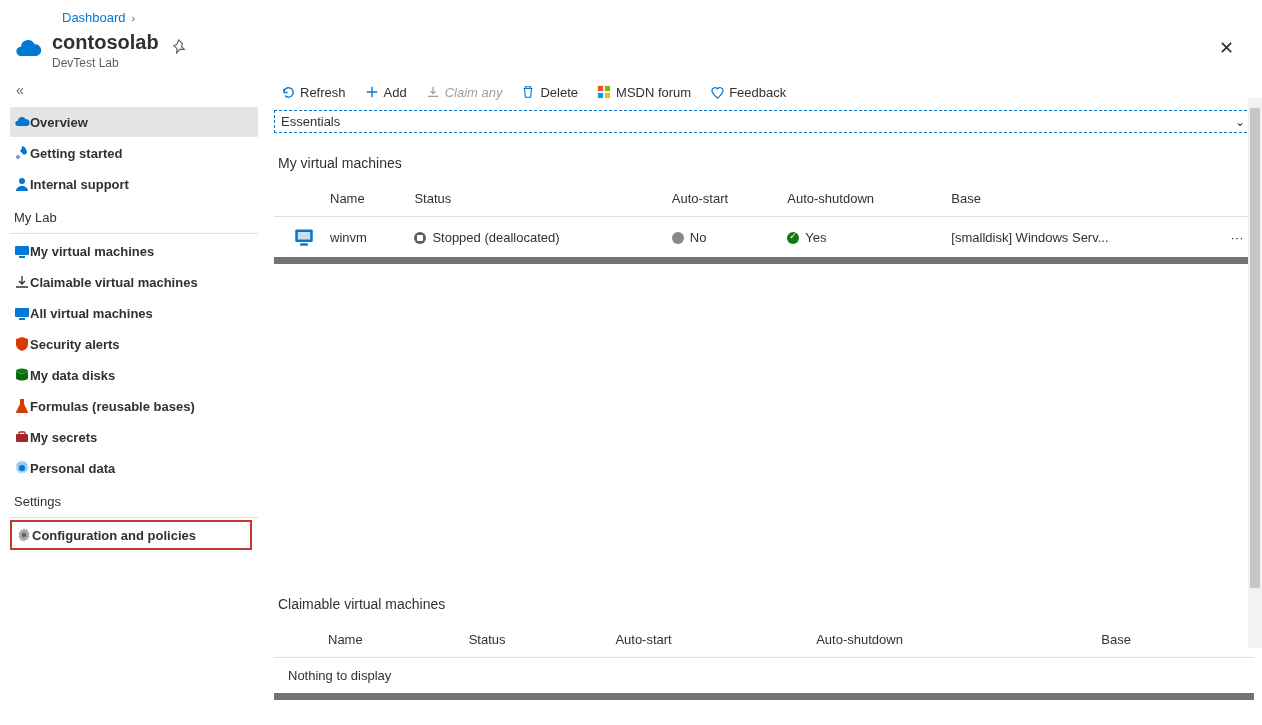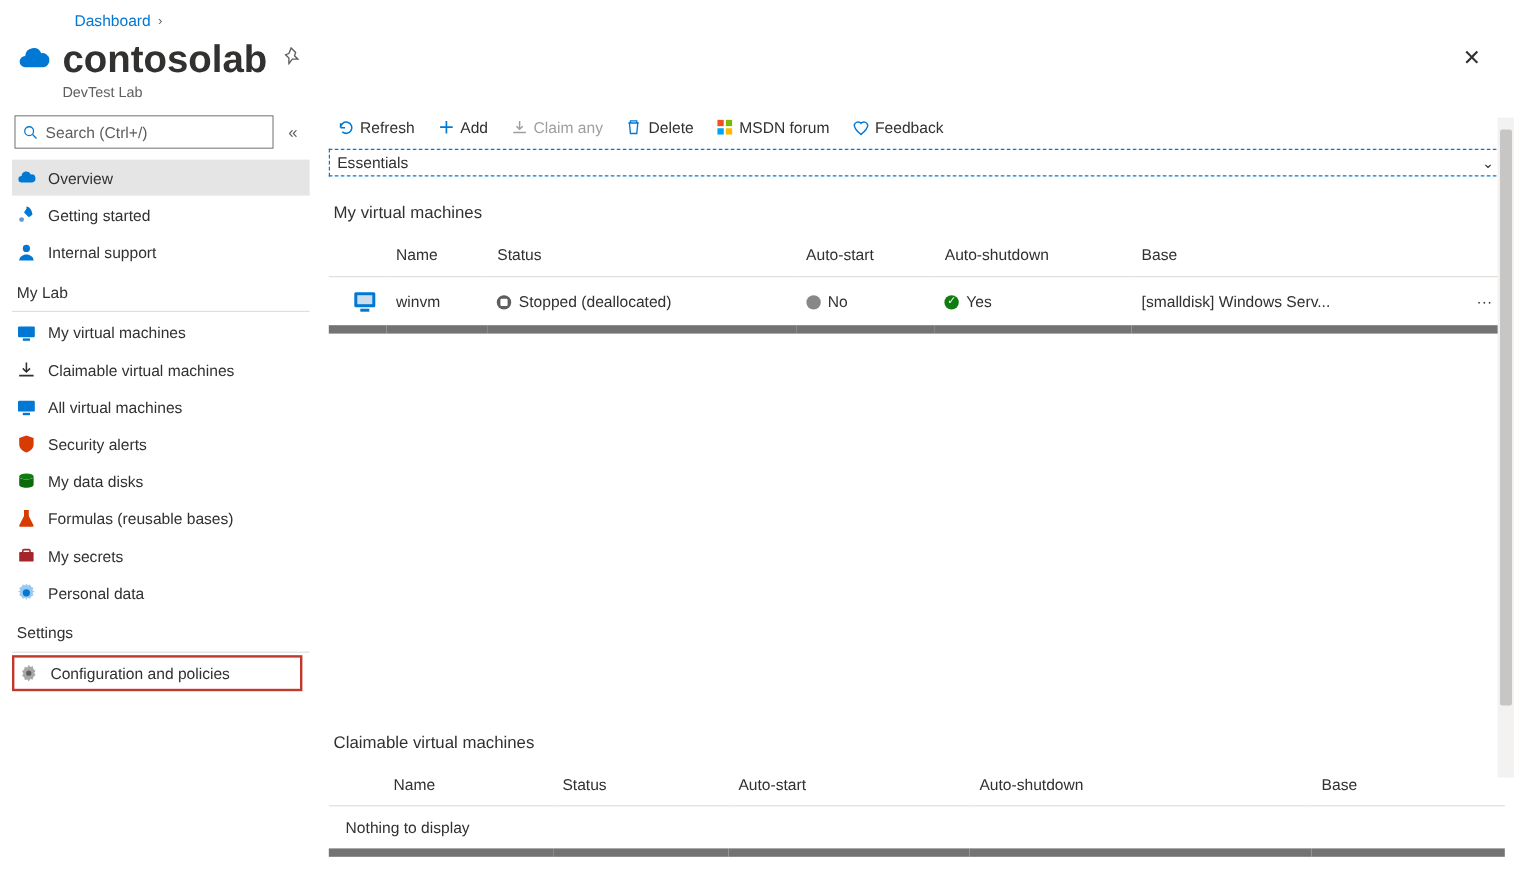--- a/index.html
+++ b/index.html
@@ -25,57 +25,58 @@
   .breadcrumb .chev { color: #605e5c; font-size: 11px; }
   .header {
     display: flex;
     align-items: flex-start;
     padding: 0 14px 8px 14px;
     position: relative;
   }
   .header .cloud-icon {
     width: 28px; height: 28px; margin-right: 10px; margin-top: 4px;
   }
-  .header h1 { font-size: 32px; font-weight: 600; }
+  .header h1 { font-size: 20px; font-weight: 600; }
   .header .subtitle { font-size: 12px; color: #605e5c; margin-top: 2px; }
   .header .pin { margin-left: 14px; margin-top: 8px; color: #605e5c; font-size: 15px; }
   .header .close { position: absolute; right: 28px; top: 6px; font-size: 18px; color: #323130; cursor: pointer; }
 
   .layout { display: flex; height: calc(725px - 80px); }
   .sidebar {
     width: 258px; flex-shrink: 0; padding: 0 0 0 10px;
     border-right: none;
   }
   .search-row { display: flex; align-items: center; gap: 8px; padding: 4px 6px 8px 2px; }
   .search-box {
     flex: 1; border: 1px solid #8a8886; height: 28px;
     display: flex; align-items: center; padding: 0 6px; font-size: 13px;
     color: #605e5c; gap: 6px;
   }
   .collapse { color: #605e5c; font-size: 14px; padding: 0 4px; cursor: pointer; }
 
   .nav-section-title { font-size: 13px; color: #323130; padding: 10px 4px 6px 4px; font-weight: 400; }
   .nav-item {
-    display: flex; align-items: center; gap: 10px;
+    display: flex; align-items: center; gap: 0;
     padding: 7px 4px; margin: 1px 0; cursor: pointer;
     border-bottom: none;
+    font-weight: bold;
   }
   .nav-item.selected { background: #e5e5e5; }
   .nav-item .lbl { font-size: 13px; }
   .nav-item .ic { width: 16px; height: 16px; display: inline-flex; align-items: center; justify-content: center; }
   .divider { border-top: 1px solid #e1dfdd; margin: 2px 0 2px 0; }
 
   .highlighted { border: 2px solid #c0392b; padding: 5px 2px 5px 4px !important; margin-right: 6px; }
 
   .main { flex: 1; padding: 4px 8px 0 16px; position: relative; overflow-y: auto; }
 
   .toolbar { display: flex; align-items: center; gap: 18px; padding: 2px 0 10px 6px; }
   .tool-btn { display: flex; align-items: center; gap: 4px; font-size: 13px; cursor: pointer; }
   .tool-btn .ic { width: 16px; height: 16px; display:inline-flex; align-items:center; justify-content:center; }
-  .tool-btn.disabled { color: #a19f9d; }
+  .tool-btn.disabled { color: #a19f9d; font-style: italic; }
 
   .essentials {
     border: 1px dashed #0078d4; padding: 3px 6px;
     display: flex; justify-content: space-between; align-items: center;
     font-size: 13px; margin-right: 2px;
   }
   .essentials .chev { font-size: 12px; color: #323130; }
 
   .section-title { font-size: 14px; margin: 22px 0 10px 4px; color: #323130; }
 
@@ -129,29 +130,20 @@
         <path fill="none" stroke="#605e5c" stroke-width="1.2" d="M6 1l4 4-1 3 3 3-5 0-3 4 0-5-3-3 3-1z"></path>
       </svg>
   </span>
   <span class="close">✕</span>
 </div>
 
 <div class="layout">
 
   <div class="sidebar">
     <div class="search-row">
-      <div class="search-box">
-        <span>
-          <svg width="13" height="13" viewBox="0 0 16 16">
-              <circle cx="6.5" cy="6.5" r="4.5" fill="none" stroke="#0078d4" stroke-width="1.3"></circle>
-              <line x1="10" y1="10" x2="14" y2="14" stroke="#0078d4" stroke-width="1.3"></line>
-            </svg>
-        </span>
-        <span>Search (Ctrl+/)</span>
-      </div>
       <span class="collapse">«</span>
     </div>
 
     <div class="nav-item selected">
       <span class="ic">
           <svg width="16" height="16" viewBox="0 0 24 24">
             <path fill="#0078d4" d="M19 18H6a4 4 0 0 1 0-8 6 6 0 0 1 11.5-2A4.5 4.5 0 0 1 19 18z"></path>
           </svg>
         </span>
       <span class="lbl">Overview</span>

